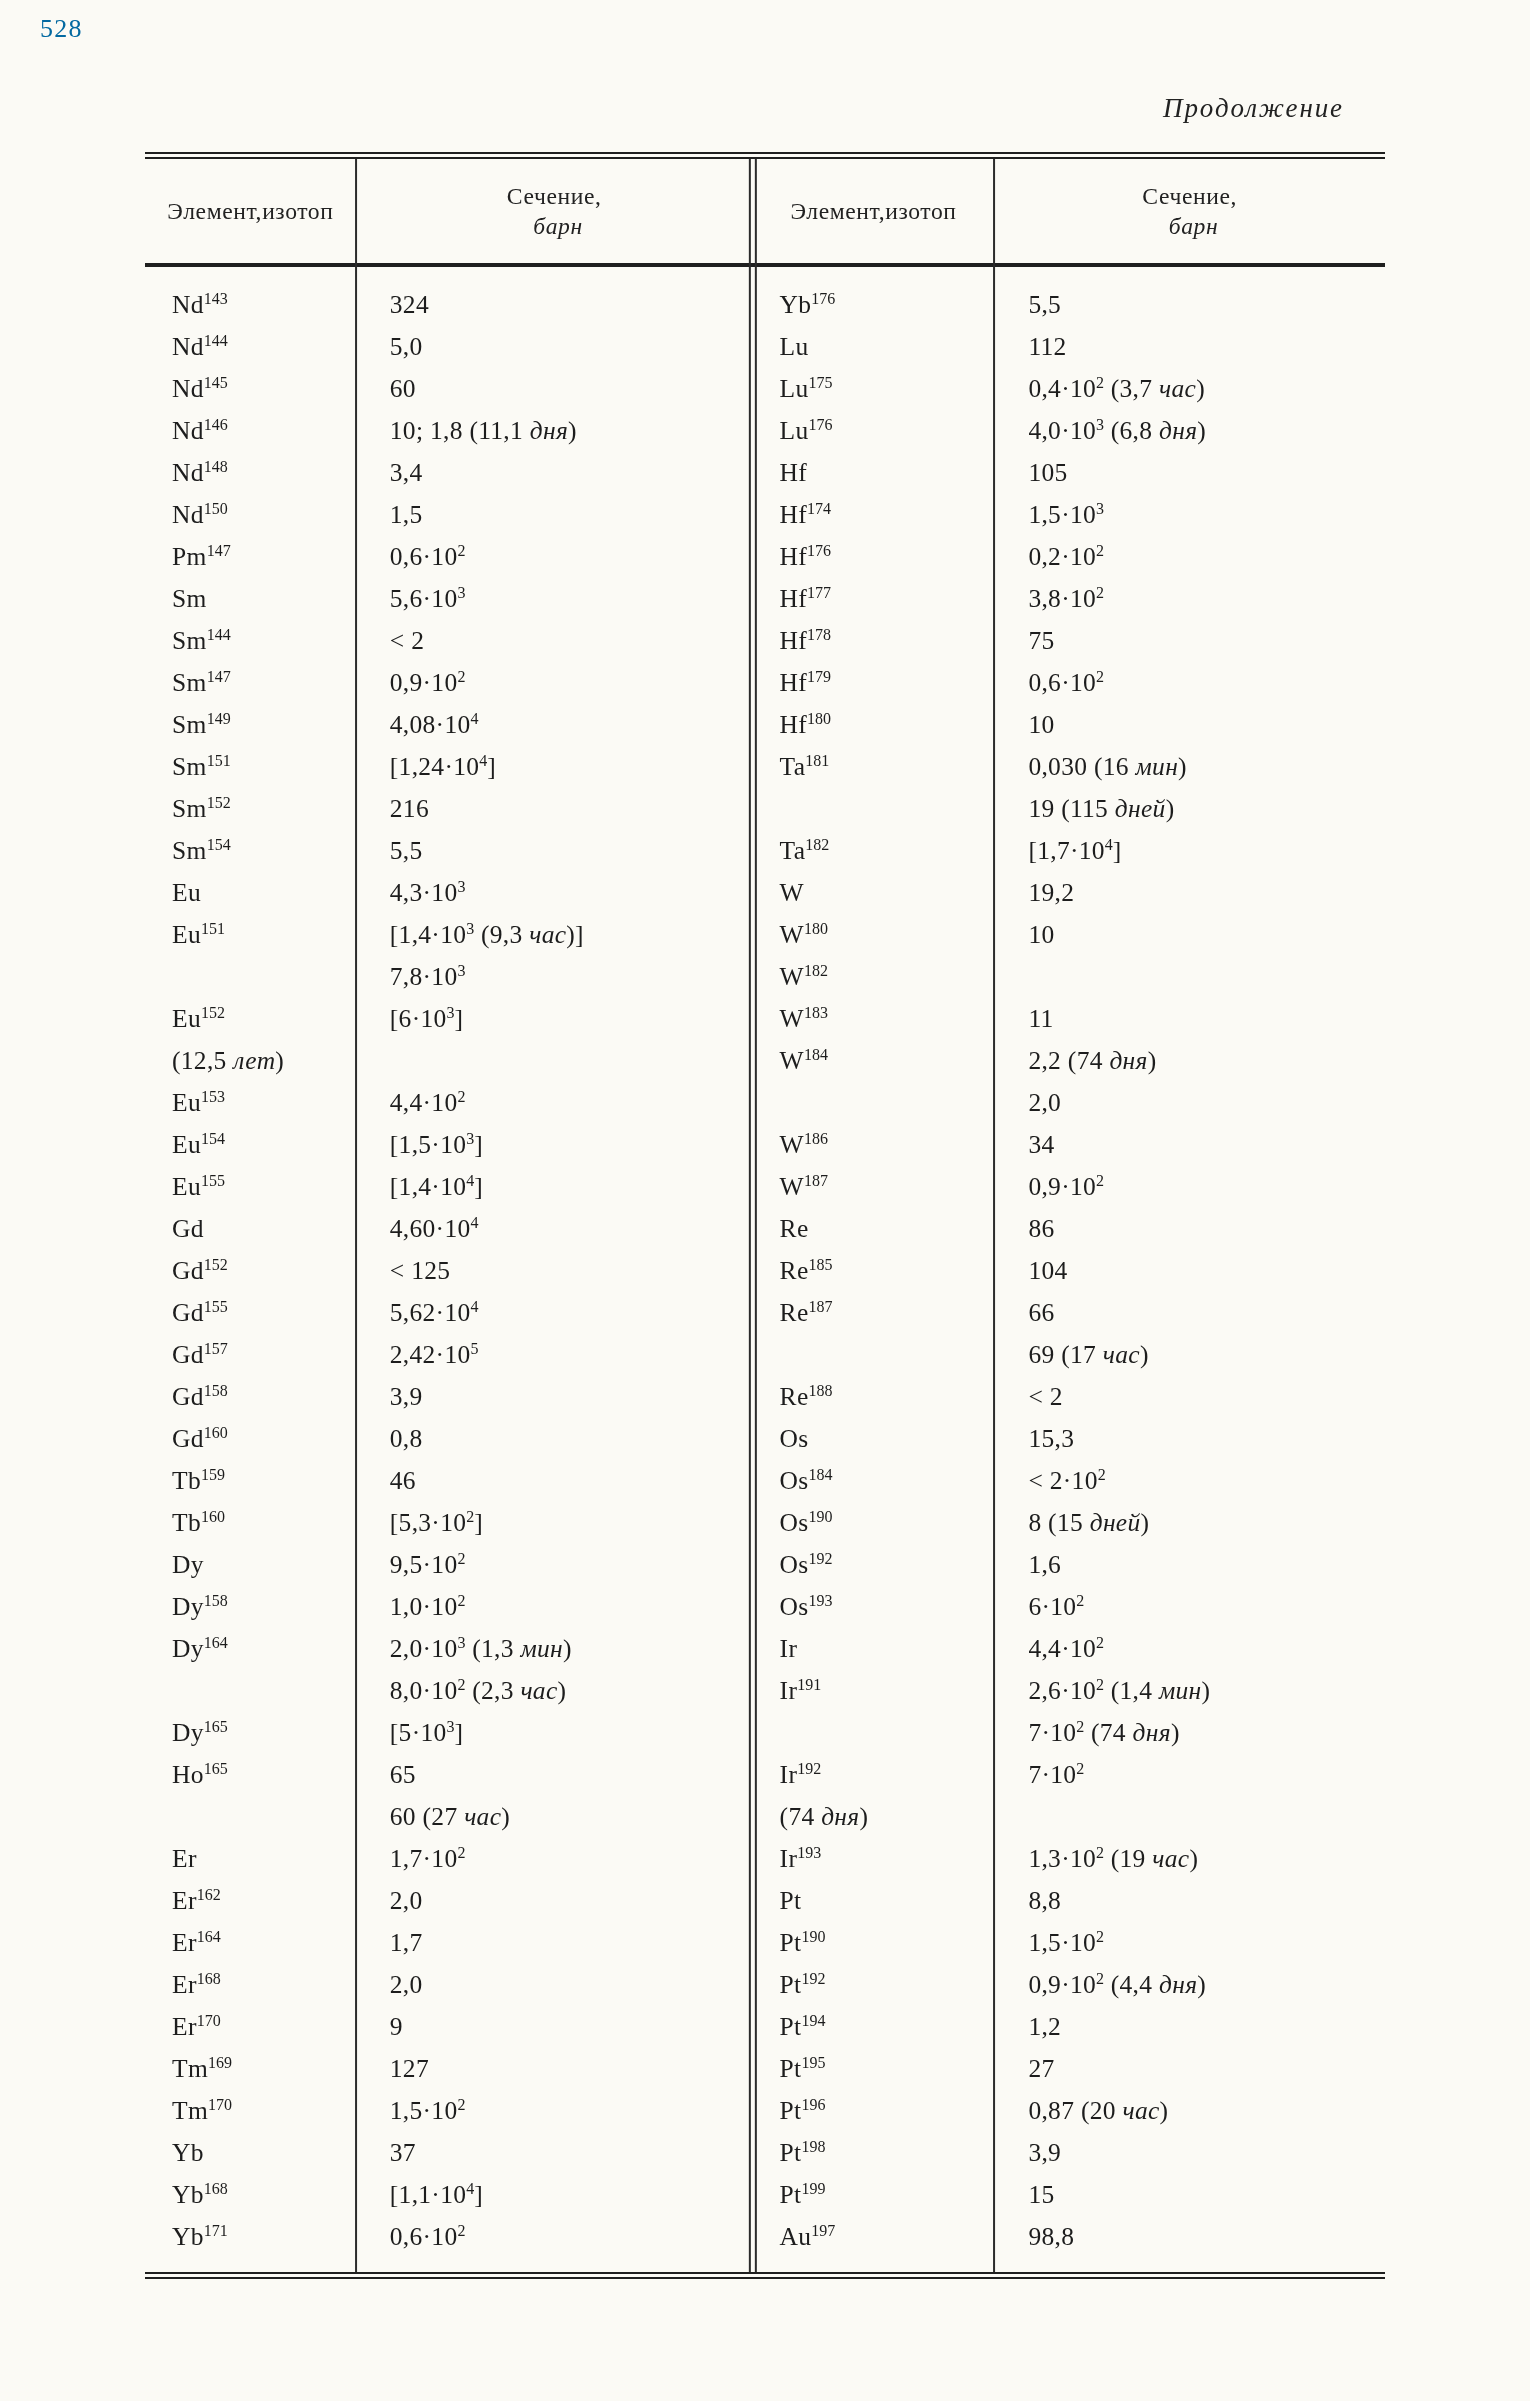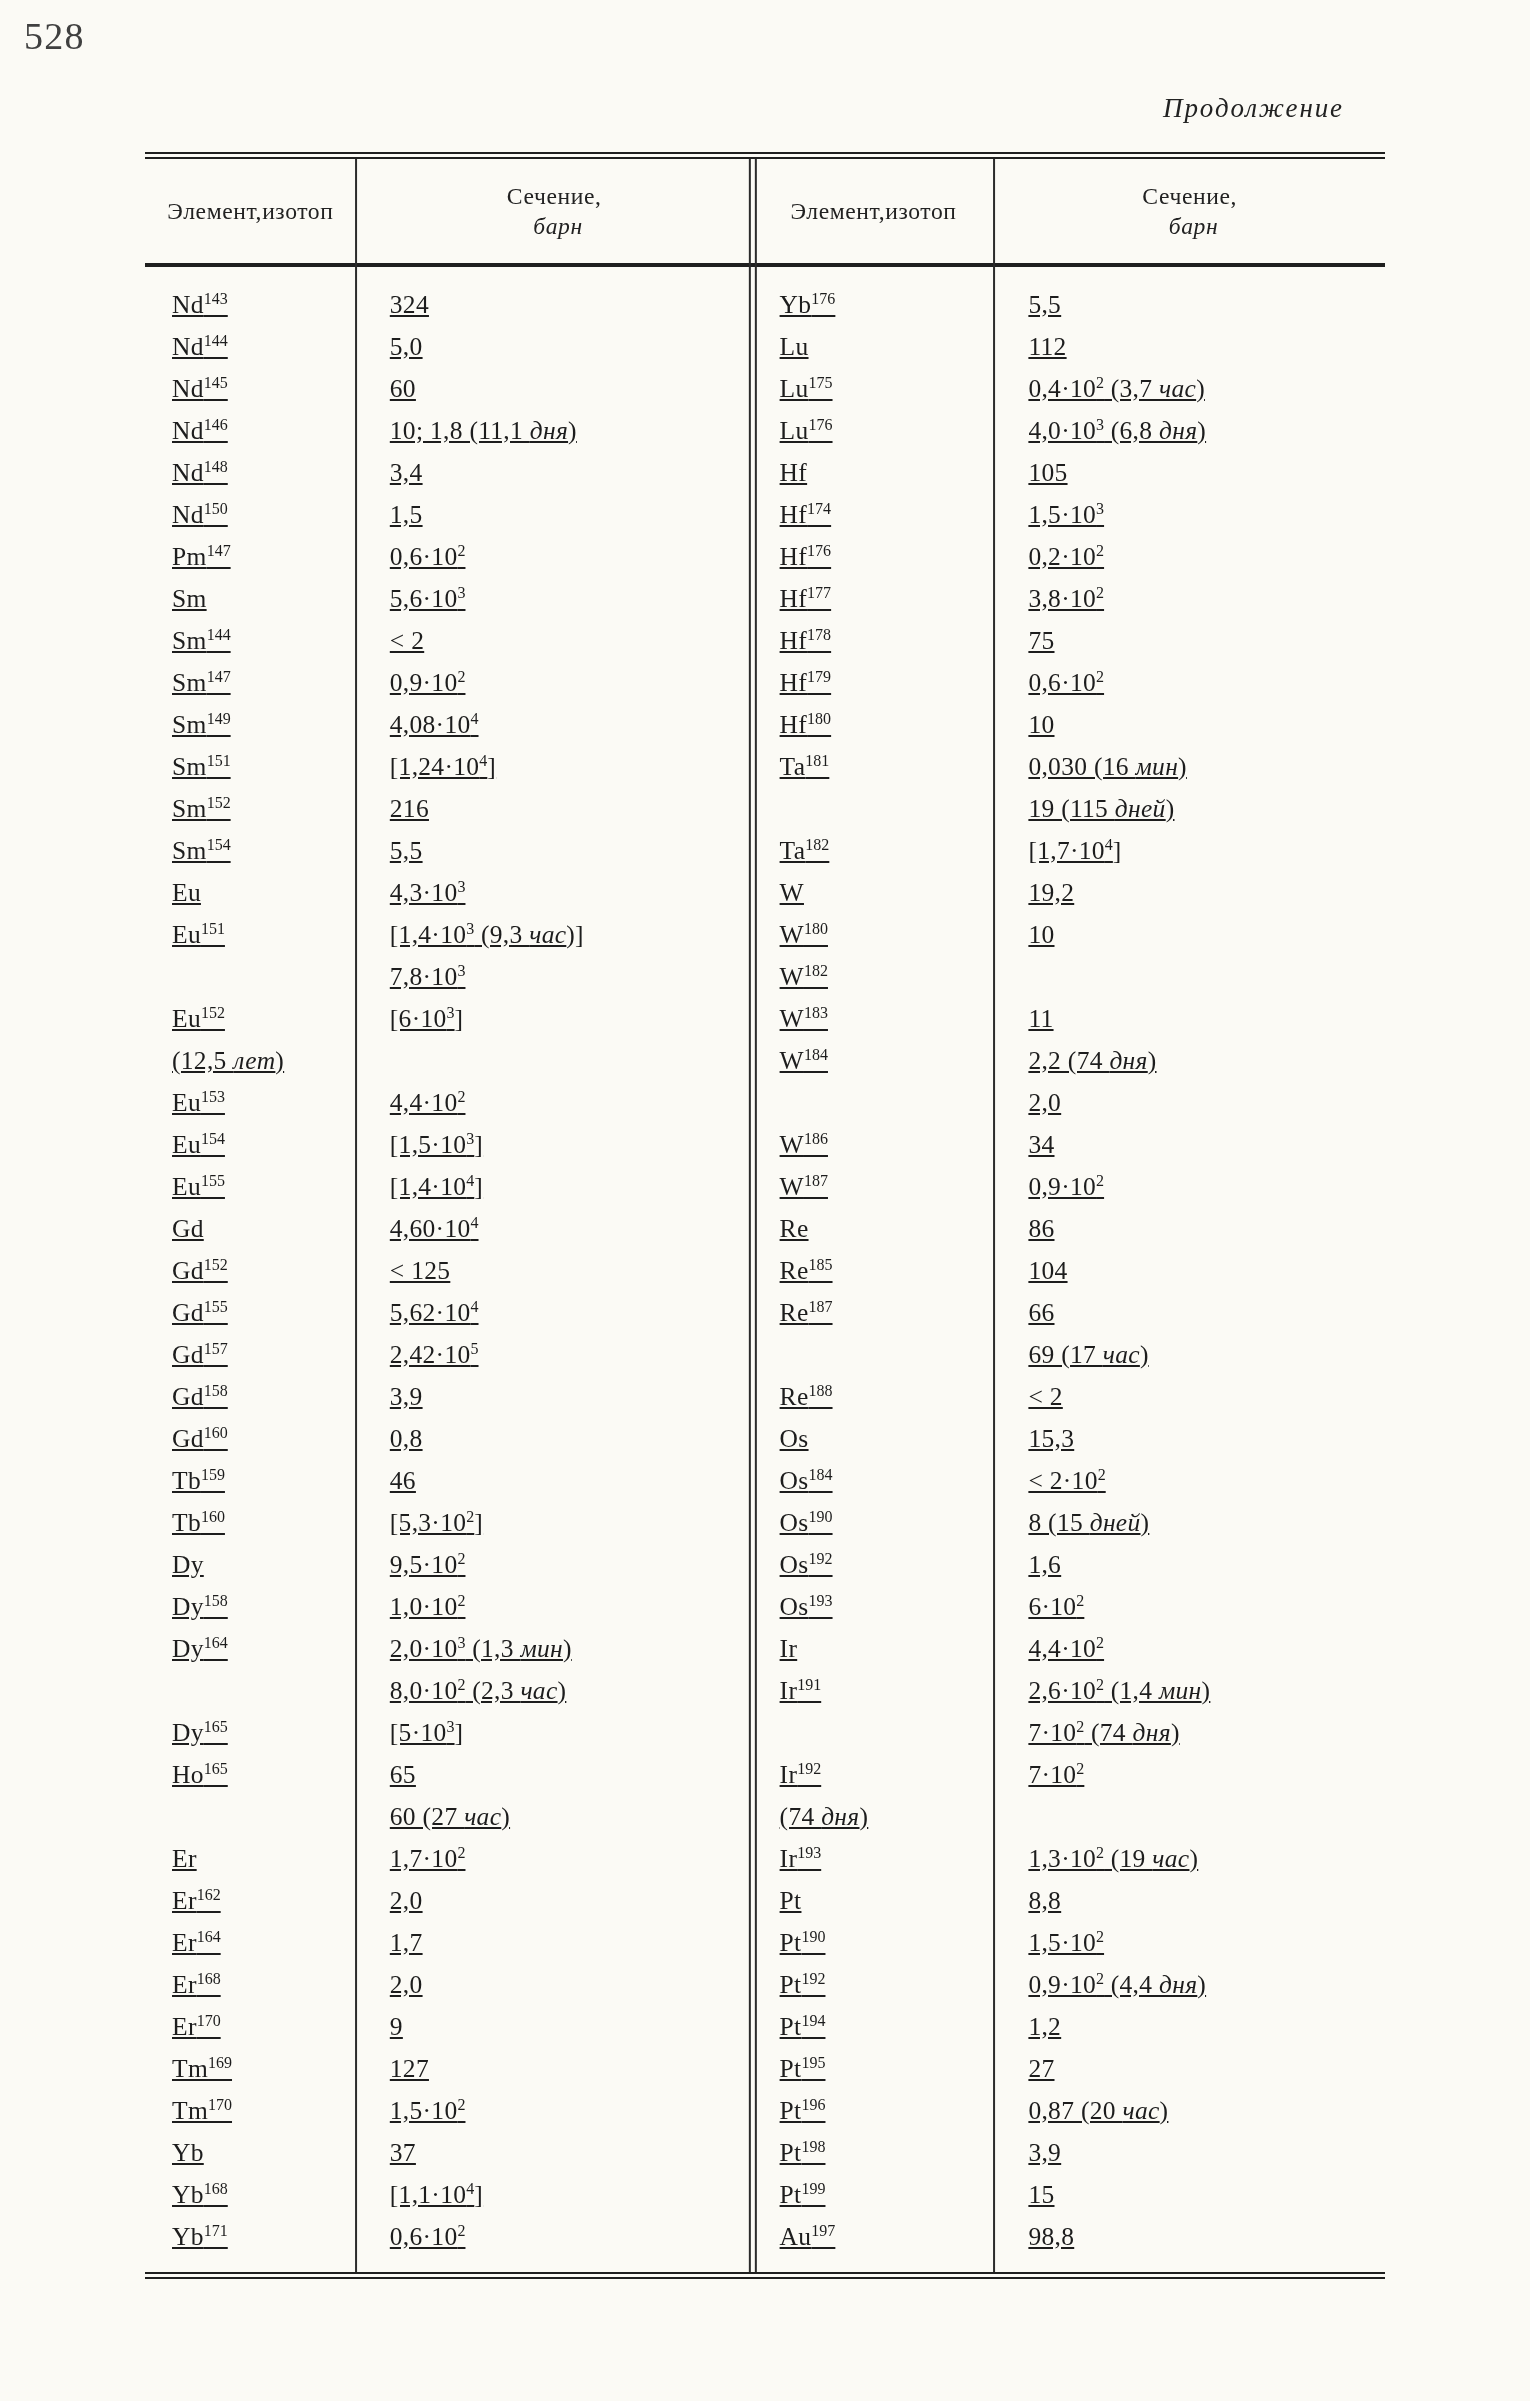--- a/index.html
+++ b/index.html
@@ -6,22 +6,22 @@
   html, body { margin: 0; padding: 0; }
   body {
     width: 1530px; height: 2401px;
     background: #fbfaf5;
     font-family: "Liberation Serif", "DejaVu Serif", serif;
     color: #1d1d1d;
     position: relative;
     overflow: hidden;
   }
   .page-number {
-    position: absolute; top: 14px; left: 24px;
-    font-size: 38px; color: #404040; letter-spacing: 1.3px;
+    position: absolute; top: 14px; left: 40px;
+    font-size: 26px; color: #0369a1; letter-spacing: 1.3px;
   }
   .continuation {
     position: absolute; top: 93px; right: 186px;
     font-size: 27px; font-style: italic; letter-spacing: 1.9px; color: #222; margin-left: 12px;
   }
   .table {
     position: absolute; left: 145px; top: 152px; width: 1240px;
     border-top: 7px double #1f1f1f;
     border-bottom: 7px double #1f1f1f;
   }
@@ -31,21 +31,21 @@
   .v3 { left: 68.5%; width: 1.9px; background: #2b2b2b; }
   .header-row, .row { display: grid; grid-template-columns: 17% 32% 19.5% 31.5%; }
   .header-row { border-bottom: 4.5px solid #1f1f1f; height: 108px; }
   .header-cell {
     display: flex; flex-direction: row; align-items: center; justify-content: center;
     font-size: 23.6px; line-height: 1.28; letter-spacing: 0.6px; color: #222;
   }
   .header-cell.section { flex-direction: column; }
   .unit { font-style: italic; margin-left: 0.32em; }
   .unit-it { font-style: italic; }
-  .tbody { padding: 16.6px 0 14px; text-decoration: underline; }
+  .tbody { padding: 16.6px 0 14px; }
   .row { height: 42px; }
   .cell {
     font-size: 25.5px; line-height: 42px; letter-spacing: 0.3px;
     white-space: nowrap; overflow: visible;
   }
   .cell sup { font-size: 16px; vertical-align: super; line-height: 0; letter-spacing: 0; }
   .el  { padding-left: 27px; }
   .val { padding-left: 34px; }
 </style>
 </head>

